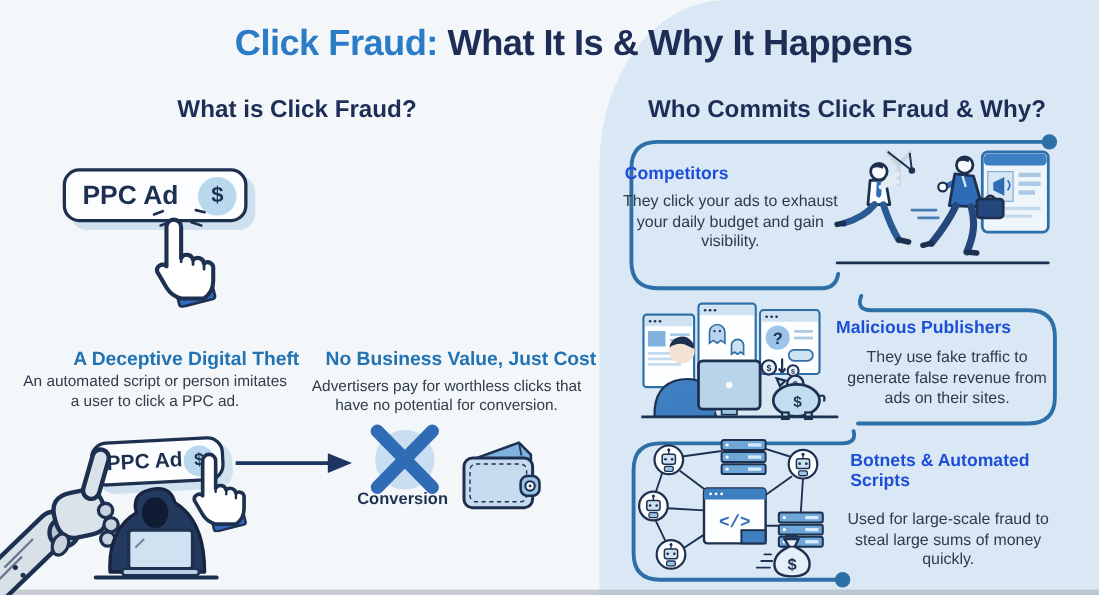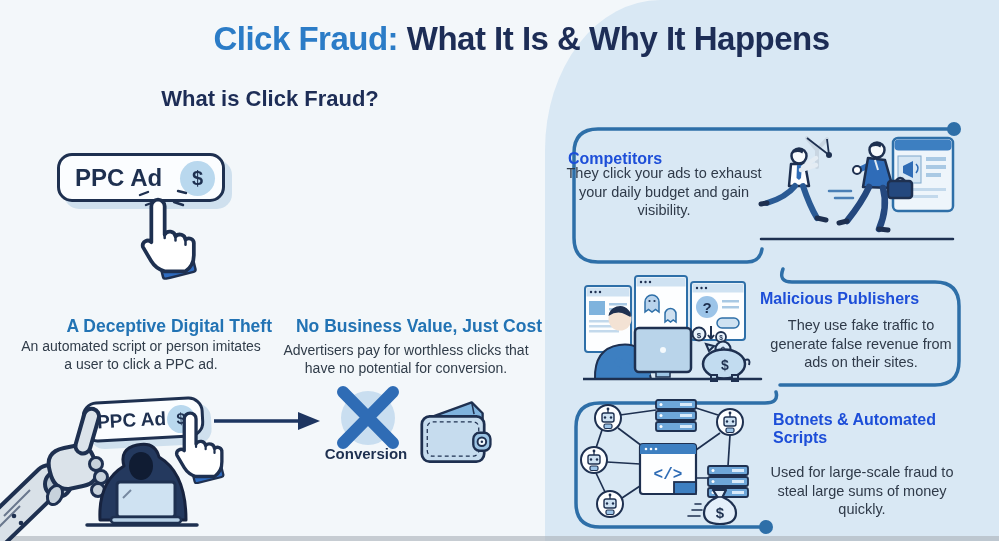--- a/index.html
+++ b/index.html
@@ -52,21 +52,21 @@
   .ph2{left:270px;top:316px;width:272px;}
   .pb2{left:276px;top:341px;width:260px;}
 
   .conv-label{left:310px;top:445px;width:112px;text-align:center;
     font-size:15px;font-weight:700;color:#1e3050;}
 
   
   .card-head{font-size:16px;font-weight:700;color:#1d4ed8;line-height:1.15;}
   .card-body{font-size:14.5px;color:#2f3a49;text-align:center;line-height:1.28;}
   .ch1{left:568px;top:150px;width:190px;}
-  .cb1{left:563px;top:164px;width:202px;}
+  .cb1{left:563px;top:174px;width:202px;}
   .ch2{left:760px;top:290px;width:200px;}
   .cb2{left:765px;top:316px;width:192px;}
   .ch3{left:773px;top:411px;width:180px;}
   .cb3{left:762px;top:463px;width:200px;}
 </style>
 </head>
 <body>
 
 <div class="canvas">
 
@@ -83,20 +83,21 @@
 
   <div class="abs right-panel"></div>
   <div class="abs bottom-strip"></div>
 
   <div class="abs main-title">
     <span class="title-hl">Click Fraud:</span>
     <span class="title-rest"> What It Is &amp; Why It Happens</span>
   </div>
 
   <div class="abs subtitle subtitle-left">What is Click Fraud?</div>
+  <div class="abs subtitle subtitle-right">Who Commits Click Fraud &amp; Why?</div>
 
   <div class="abs ppc-btn ppc-top">
     <span class="lbl">PPC Ad</span>
     <span class="ppc-badge">$</span>
   </div>
   <svg class="abs" style="left:134px;top:183px;width:60px;height:26px" viewBox="0 0 60 26">
     <path d="M6 12 l8 -3 M12 22 l8 -3 M44 8 l8 2 M40 19 l9 3" stroke="#1e3050" stroke-width="2.4" stroke-linecap="round" fill="none"></path>
   </svg>
   <svg class="abs" style="left:133px;top:189px;width:70px;height:98px" viewBox="0 0 84 100">
       <use href="#hand-cursor"></use>

